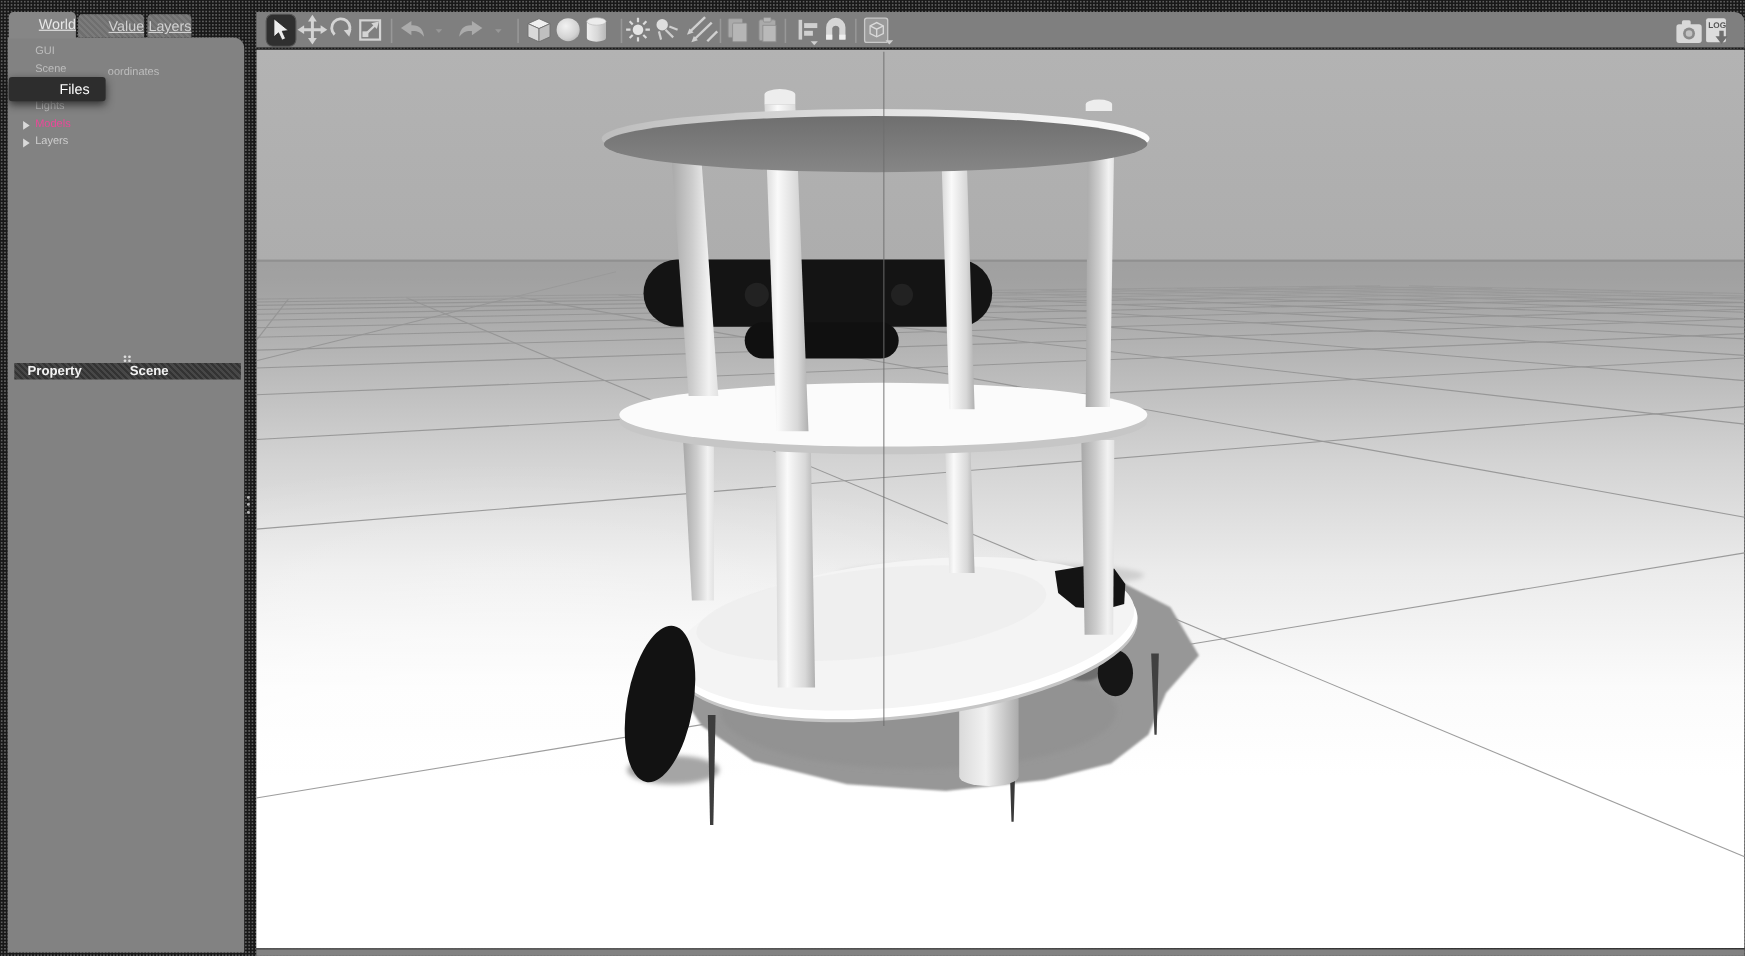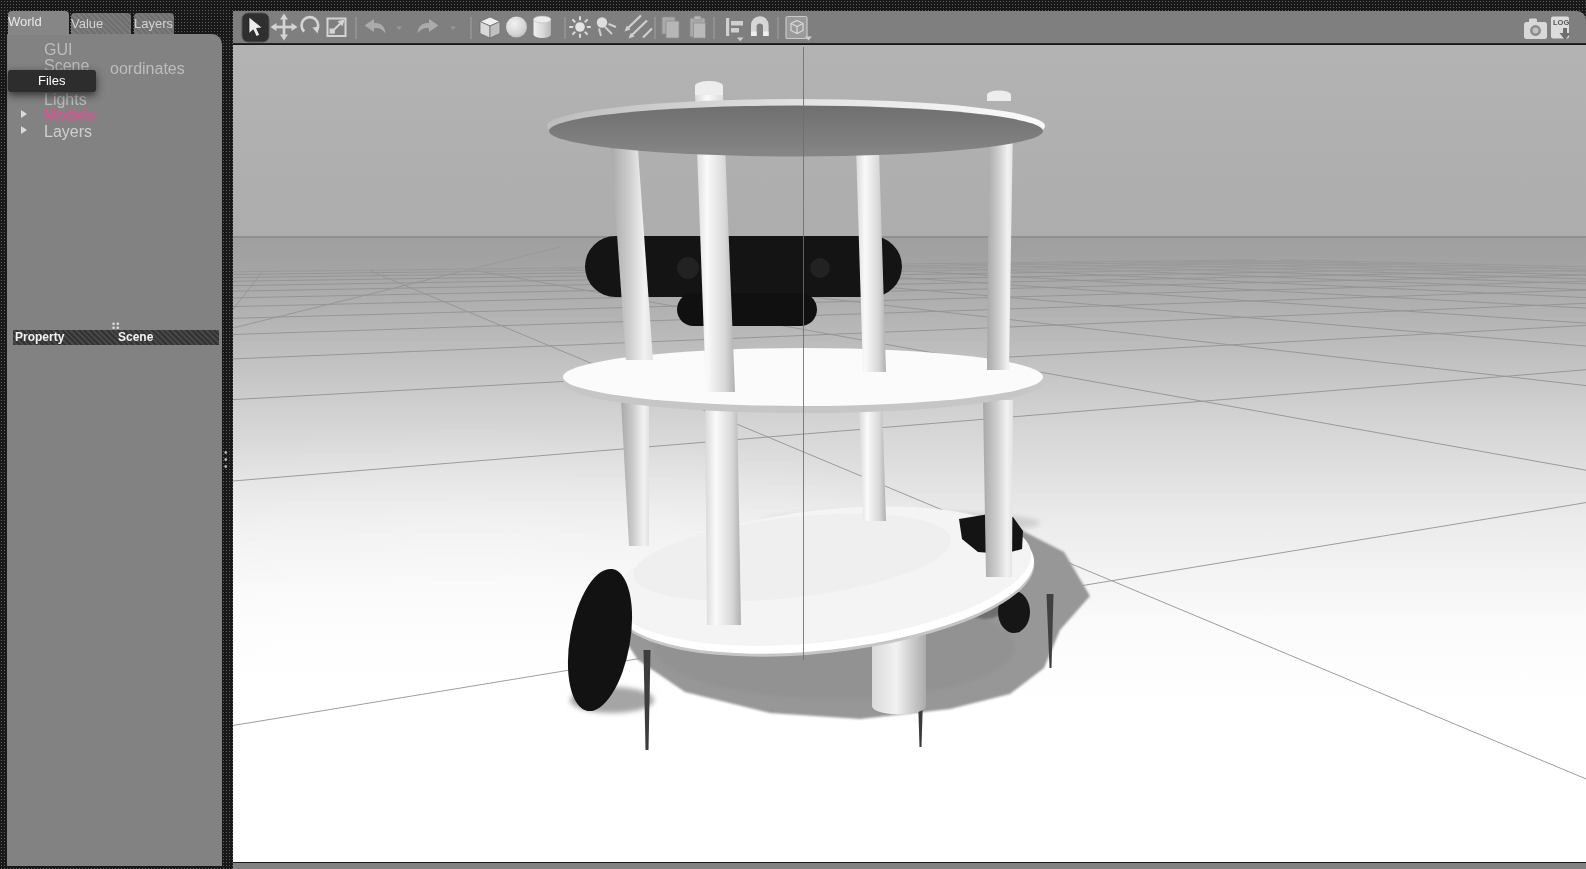--- a/index.html
+++ b/index.html
@@ -3,34 +3,34 @@
 <style>
 *{margin:0;padding:0;box-sizing:border-box}
 html,body{width:1586px;height:869px;overflow:hidden;background:#1f1f1f;
  font-family:"Liberation Sans",sans-serif;}
 #win{position:absolute;left:0;top:0;width:1586px;height:869px;
  background-color:#181818;
  background-image:radial-gradient(circle,#5d5d5d .8px,transparent .95px);
  background-size:3px 3px;}
 #panel{position:absolute;left:7px;top:34px;width:215px;height:832px;
  background:#828282;border-top-right-radius:10px;}
-.tab{position:absolute;font-size:13px;text-align:left;line-height:21px;}
+.tab{position:absolute;font-size:13px;text-align:right;line-height:21px;text-decoration:underline;}
 #tabWorld{left:8px;top:11px;width:61px;height:24px;background:#868686;color:#e8e8e8;
  border-top-left-radius:4px;border-top-right-radius:4px;}
 #tabInsert{left:71px;top:13px;width:60px;height:21px;color:#d2d2d2;
  background:repeating-linear-gradient(45deg,#6f6f6f 0 2px,#7b7b7b 2px 4px);
  border-top-left-radius:4px;border-top-right-radius:4px;}
 #tabLayers{left:134px;top:13px;width:40px;height:21px;color:#d2d2d2;
  background:repeating-linear-gradient(45deg,#6f6f6f 0 2px,#7b7b7b 2px 4px);
  border-top-left-radius:4px;border-top-right-radius:4px;}
-.tree{position:absolute;left:32px;font-size:16px;color:#bdbdbd;margin-left:12px;}
+.tree{position:absolute;left:32px;font-size:10px;color:#bdbdbd;}
 .arr{position:absolute;left:21px;width:0;height:0;border-left:6px solid #dadada;
  border-top:4.5px solid transparent;border-bottom:4.5px solid transparent;}
 #tooltip{position:absolute;left:8px;top:70px;width:88px;height:22px;background:#2d2d2d;
- border-radius:3px;color:#fff;font-size:13px;line-height:22px;padding-left:30px;
+ border-radius:3px;color:#fff;font-size:13px;line-height:22px;padding-left:46px;
  box-shadow:0 3px 8px rgba(20,20,20,.75);}
 #prophdr{position:absolute;left:13px;top:330px;width:206px;height:15px;
  background:repeating-linear-gradient(45deg,#333 0 2px,#474747 2px 4px);
  color:#f2f2f2;font-size:12px;font-weight:bold;line-height:15px;}
 #prophdr span.v{position:absolute;left:105px;}
 #grip{position:absolute;left:112px;top:322px;width:12px;height:6px;color:#ddd;
  font-size:9px;line-height:4px;letter-spacing:1px;}
 #toolbar{position:absolute;left:233px;top:11px;width:1353px;height:33px;
  background:#7f7f7f;border-top-right-radius:9px;border-bottom:1px solid #262626;}
 #viewport{position:absolute;left:233px;top:45px;width:1353px;height:817px;}
@@ -158,21 +158,21 @@
 <div id="tabLayers" class="tab">Layers</div>
 <div class="tree" style="top:41px">GUI</div>
 <div class="tree" style="top:57px">Scene</div>
 <div class="tree" style="top:60px;left:98px">oordinates</div>
 <div class="tree" style="top:91px">Lights</div>
 <div class="arr" style="top:110px"></div>
 <div class="tree" style="top:107px;color:#ec4899">Models</div>
 <div class="arr" style="top:126px"></div>
 <div class="tree" style="top:123px;color:#cfcfcf">Layers</div>
 <div id="tooltip">Files</div>
-<div id="prophdr"><span style="padding-left:2px">Property</span><span class="v">Scene</span></div>
+<div id="prophdr"><span style="padding-left:12px">Property</span><span class="v">Scene</span></div>
 <div id="grip">••<br>••</div>
 <div id="splitdots">•<br>•<br>•</div>
 <div id="bottombar"></div>
 <svg id="viewport" viewBox="233 45 1353 817" width="1353" height="817">
 <defs>
 <linearGradient id="sky" x1="0" y1="0" x2="0" y2="1">
  <stop offset="0" stop-color="#b3b3b3"></stop>
         <stop offset="1" stop-color="#adadad"></stop>
       </linearGradient>
 <radialGradient id="wrad" cx="0.5" cy="0.5" r="0.5">

